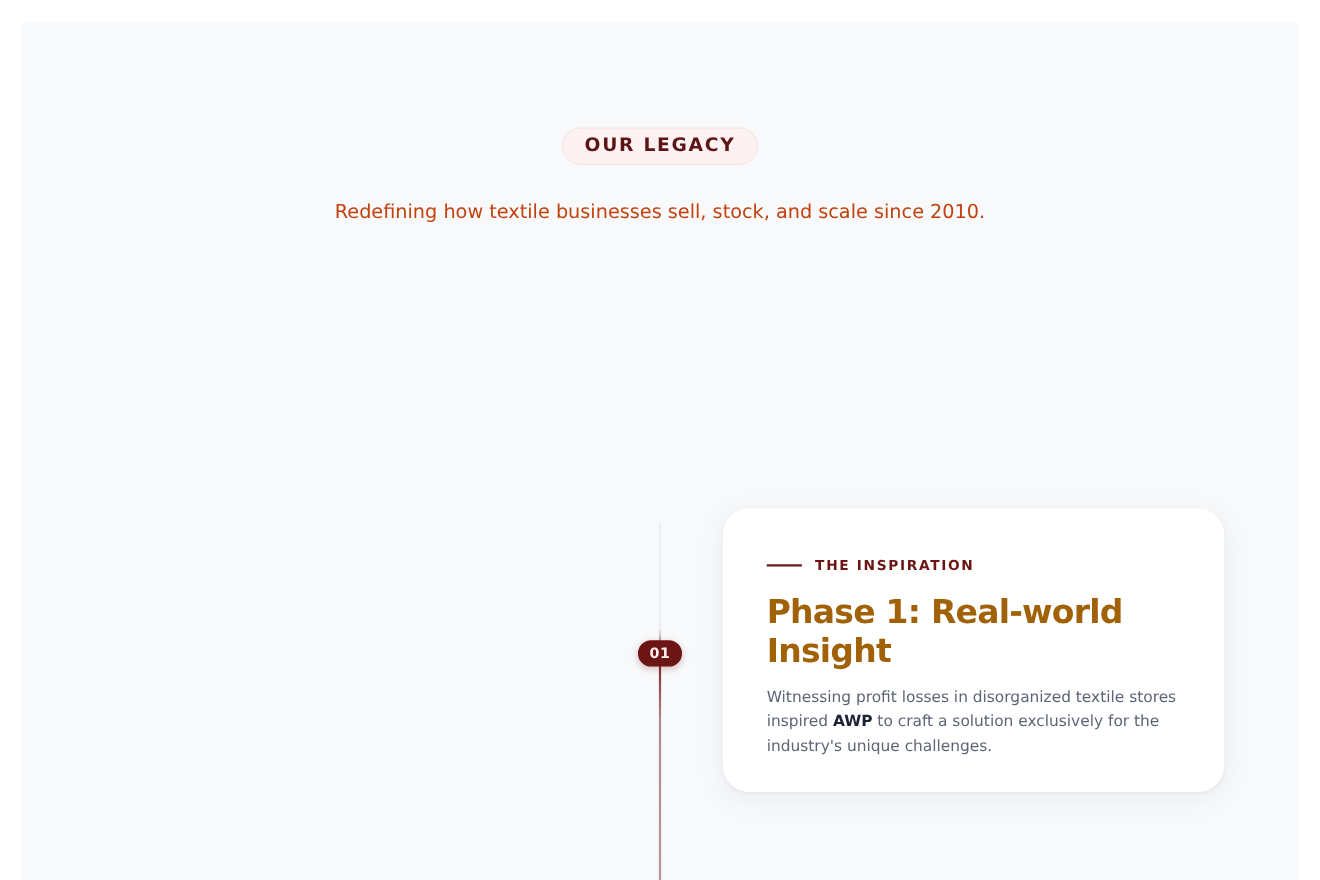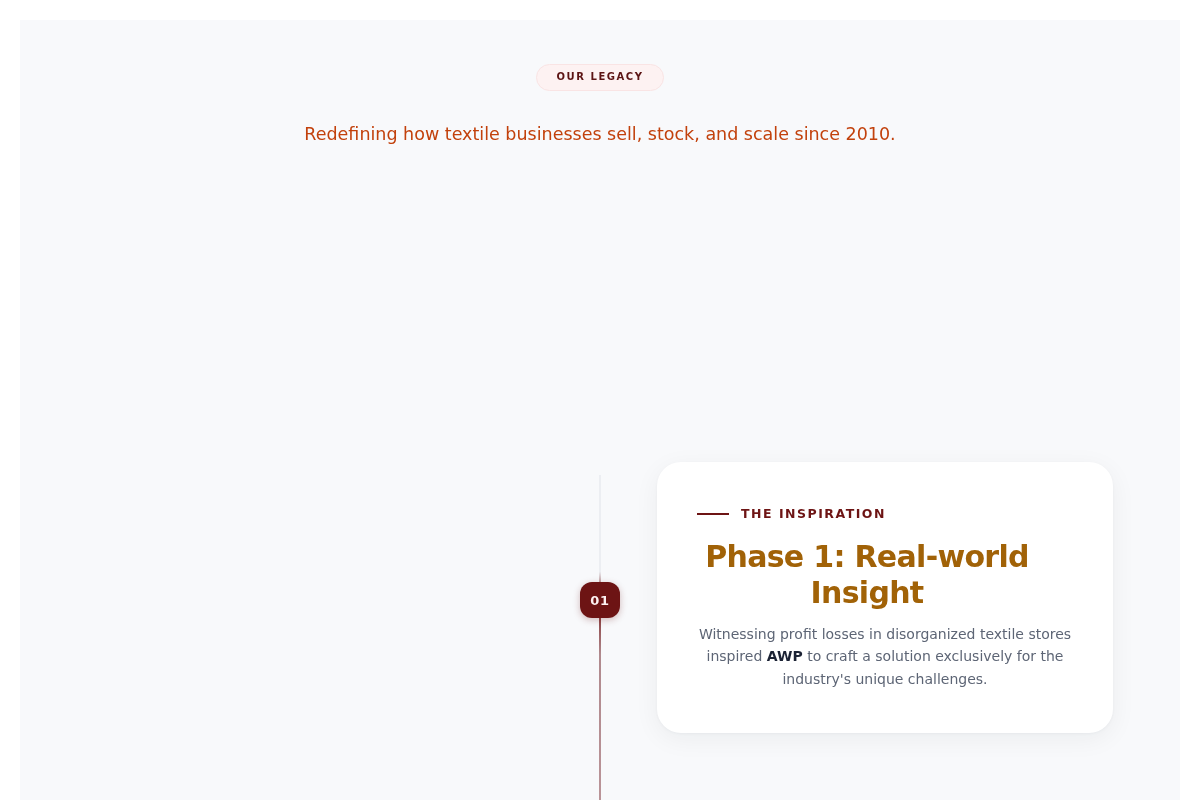--- a/index.html
+++ b/index.html
@@ -34,27 +34,27 @@
   .header {
     position: absolute;
     left: 0;
     top: 0;
     width: 1160px;
     text-align: center;
   }
 
   .eyebrow-pill {
     display: inline-block;
-    margin-top: 44px;
+    margin-top: 96px;
     padding: 7px 19px 8px 19px;
     background: #fdf2f2;
     border: 1px solid #f9e4e4;
     border-radius: 999px;
     color: #5c1414;
-    font-size: 10px;
+    font-size: 17px;
     font-weight: 700;
     letter-spacing: 1.55px;
     line-height: 1;
     white-space: nowrap;
   }
 
   .headline {
     margin: 22px auto 0 auto;
     width: 830px;
     font-size: 63px;
@@ -87,46 +87,45 @@
                 #7a2020 36%,
                 #b08a8e 52%,
                 #bb9599 100%);
   }
 
   .timeline-marker {
     position: absolute;
     left: 560px;          
     top: 562px;           
     width: 40px;
-    height: 36px;
+    height: 24px;
     border-radius: 12px;
     background: #6d1414;
     color: #fdf0f0;
     font-size: 13px;
     font-weight: 700;
     letter-spacing: 0.6px;
     display: flex;
     align-items: center;
     justify-content: center;
     box-shadow: 0 2px 7px rgba(109, 20, 20, 0.28);
   }
 
   
   .phase-card {
     position: absolute;
     left: 637px;          
     top: 442px;           
     width: 456px;
     box-sizing: border-box;
-    padding: 46px 40px 42px 40px;
+    padding: 46px 40px 29px 40px;
     background: #ffffff;
     border-radius: 24px;
     box-shadow: 0 6px 26px rgba(22, 28, 45, 0.055),
                 0 1px 3px rgba(22, 28, 45, 0.04);
-    text-align: center;
   }
 
   .card-eyebrow {
     display: flex;
     align-items: center;
     gap: 12px;
     margin-bottom: 18px;
   }
   .card-eyebrow-rule {
     display: block;

